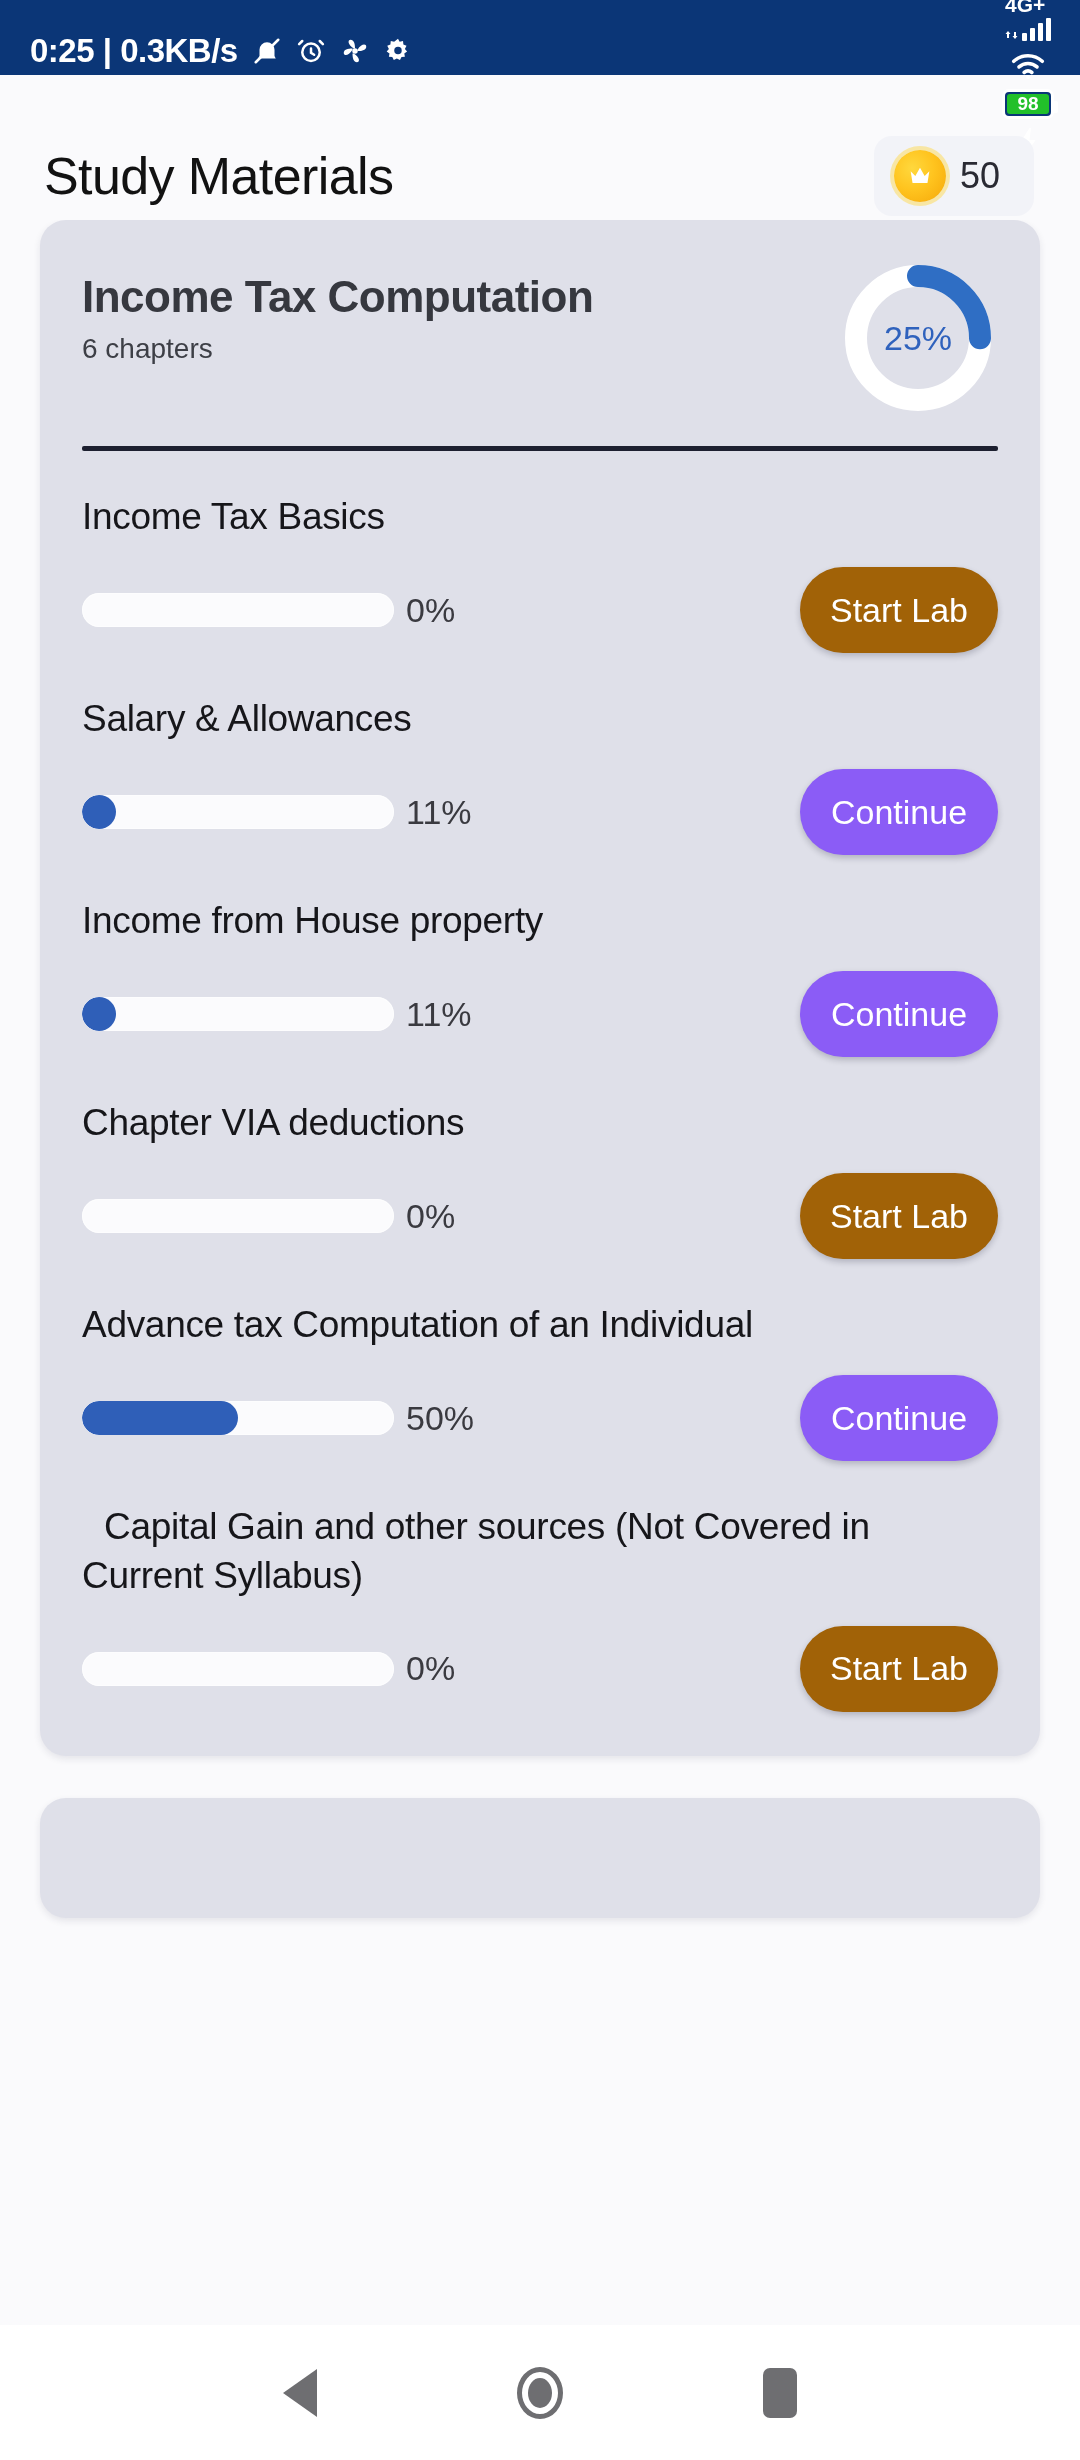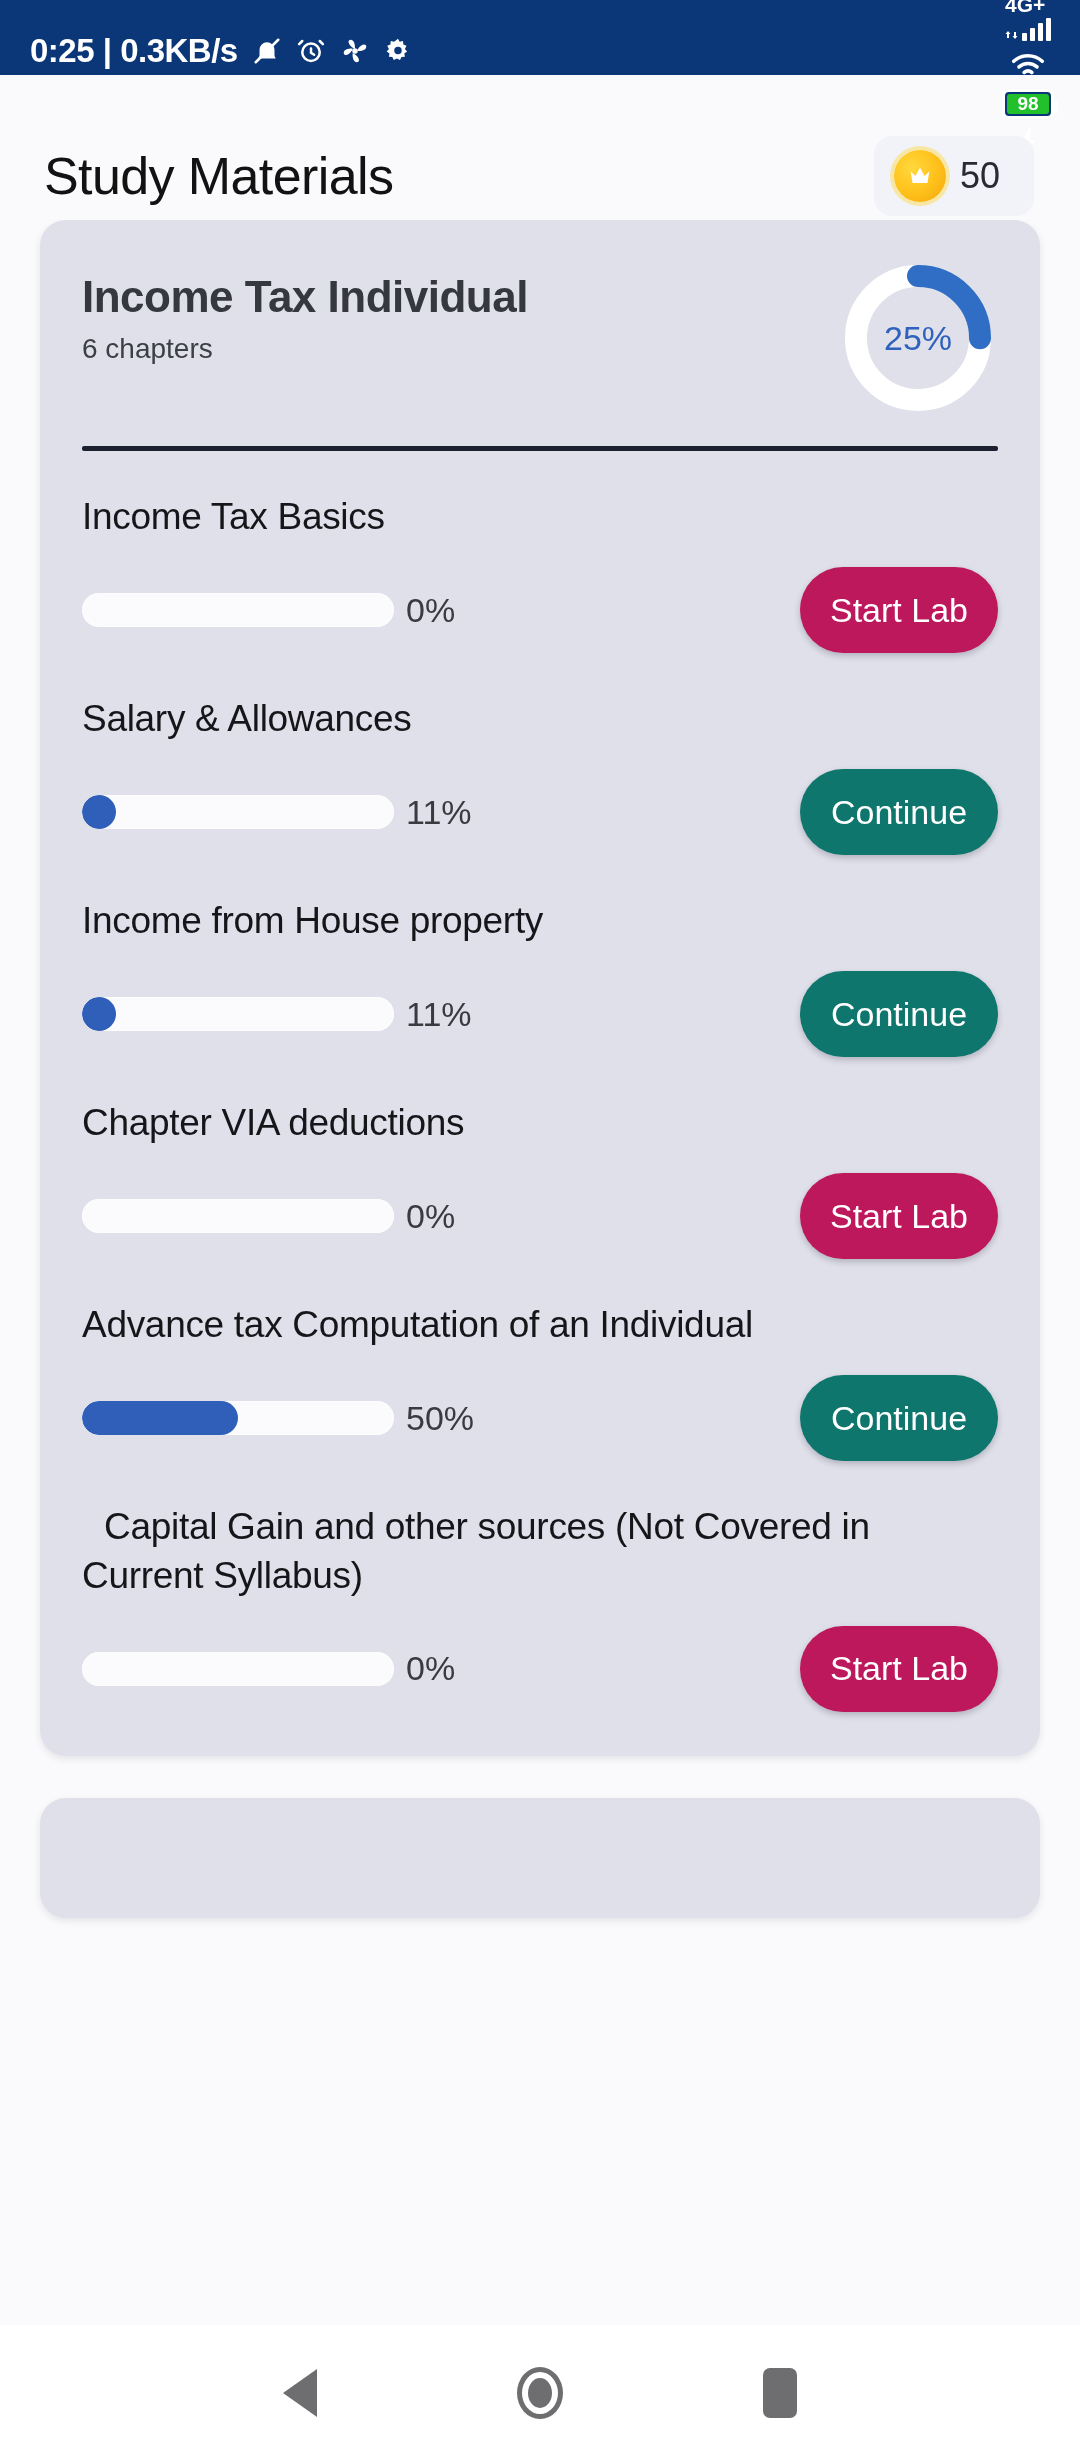--- a/index.html
+++ b/index.html
@@ -208,22 +208,22 @@
     border-radius:43px;
     color:#fff;
     font-size:34px;
     font-family:"Liberation Sans", sans-serif;
     font-weight:400;
     cursor:pointer;
     padding:0 30px;
     box-shadow:0 3px 6px rgba(20,20,40,.22);
     white-space:nowrap;
   }
-  .cta.green{ background:#be185d; }
-  .cta.blue{ background:#0f766e; }
+  .cta.green{ background:#a16207; }
+  .cta.blue{ background:#8b5cf6; }
 
   
   .peek{
     margin-top:42px;
     background:#dfe0e9;
     border-radius:26px;
     height:120px;
     box-shadow:0 3px 7px rgba(40,40,70,.10);
   }
 
@@ -362,21 +362,21 @@
     <span class="coin-count">50</span>
   </div>
 </div>
 
 <div class="content">
 
   <div class="card">
 
     <div class="card-head">
       <div class="card-head-text">
-        <div class="course-title">Income Tax Individual</div>
+        <div class="course-title">Income Tax Computation</div>
         <div class="course-sub">6 chapters</div>
       </div>
 
       <div class="ring">
         <svg viewBox="0 0 160 160">
           <circle cx="80" cy="80" r="62" fill="none" stroke="#ffffff" stroke-width="22"></circle>
           <circle id="ring-arc" cx="80" cy="80" r="62" fill="none" stroke="#2f6ec4" stroke-width="22" stroke-linecap="round" stroke-dasharray="97.38937226128358 389.55748904513433"></circle>
         </svg>
         <span class="ring-label">25%</span>
       </div>

